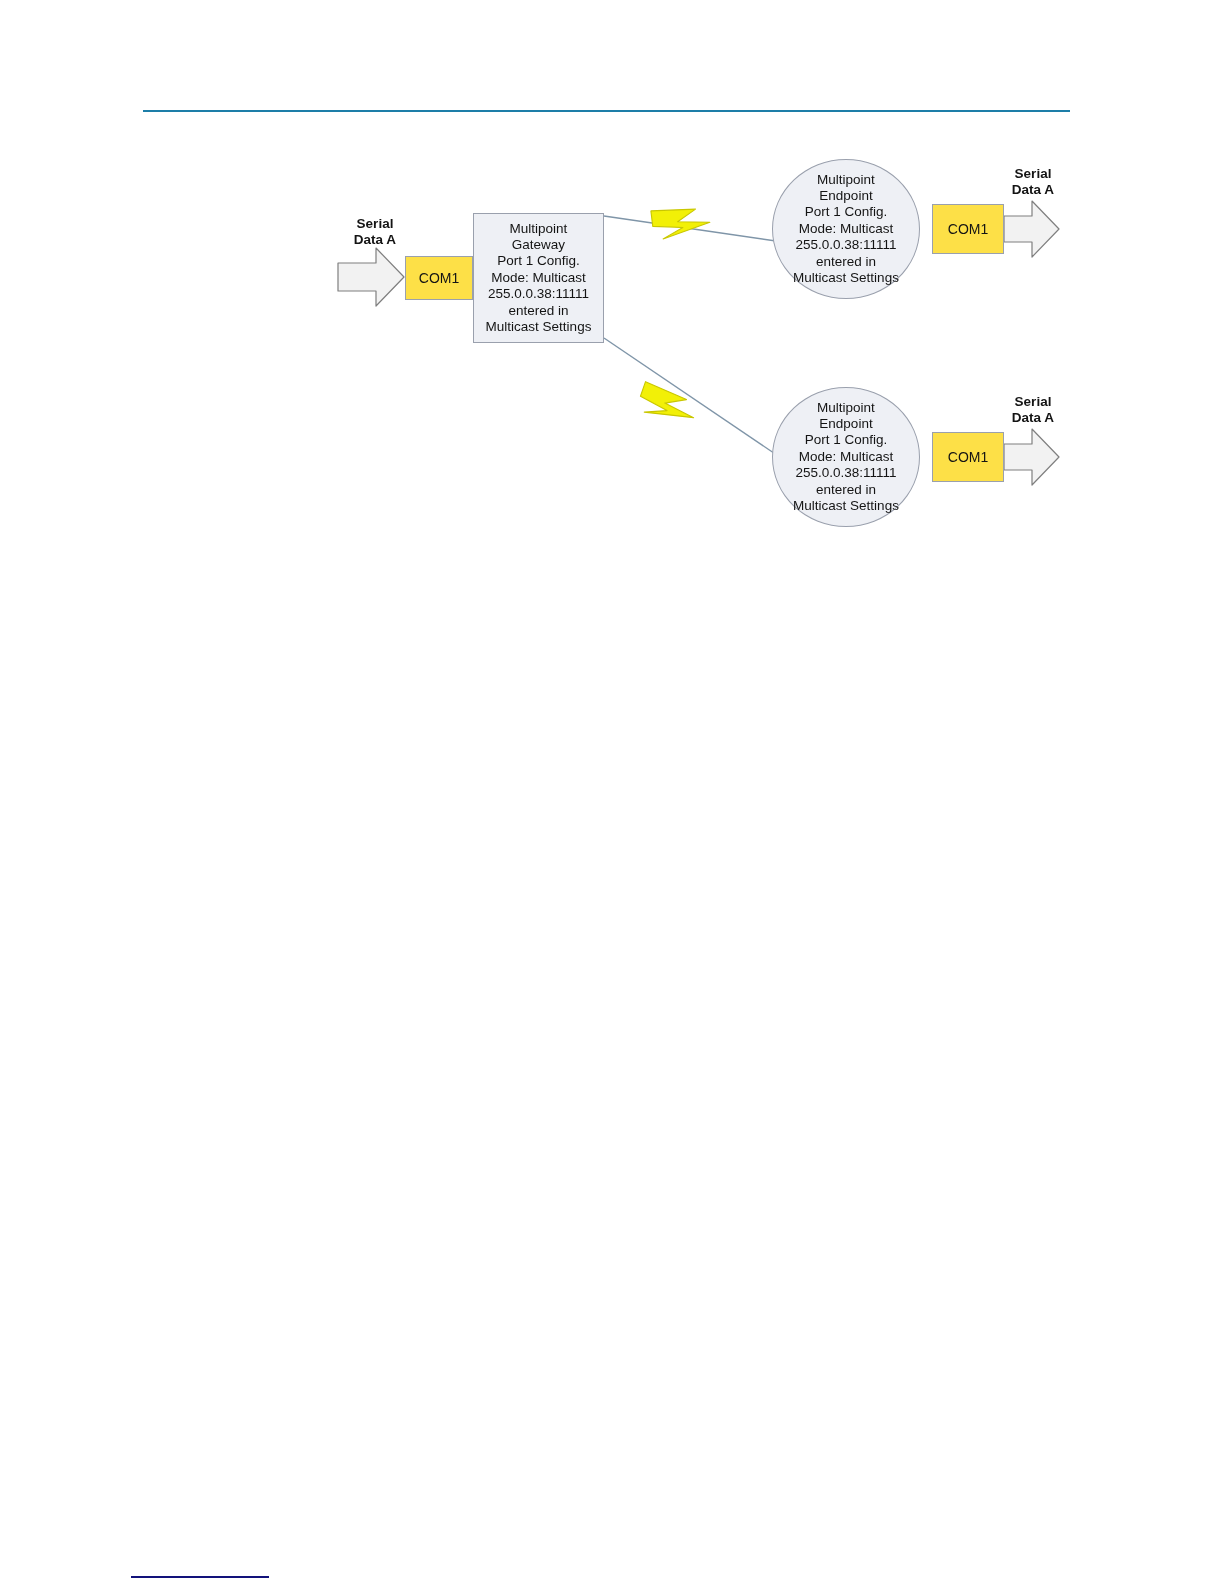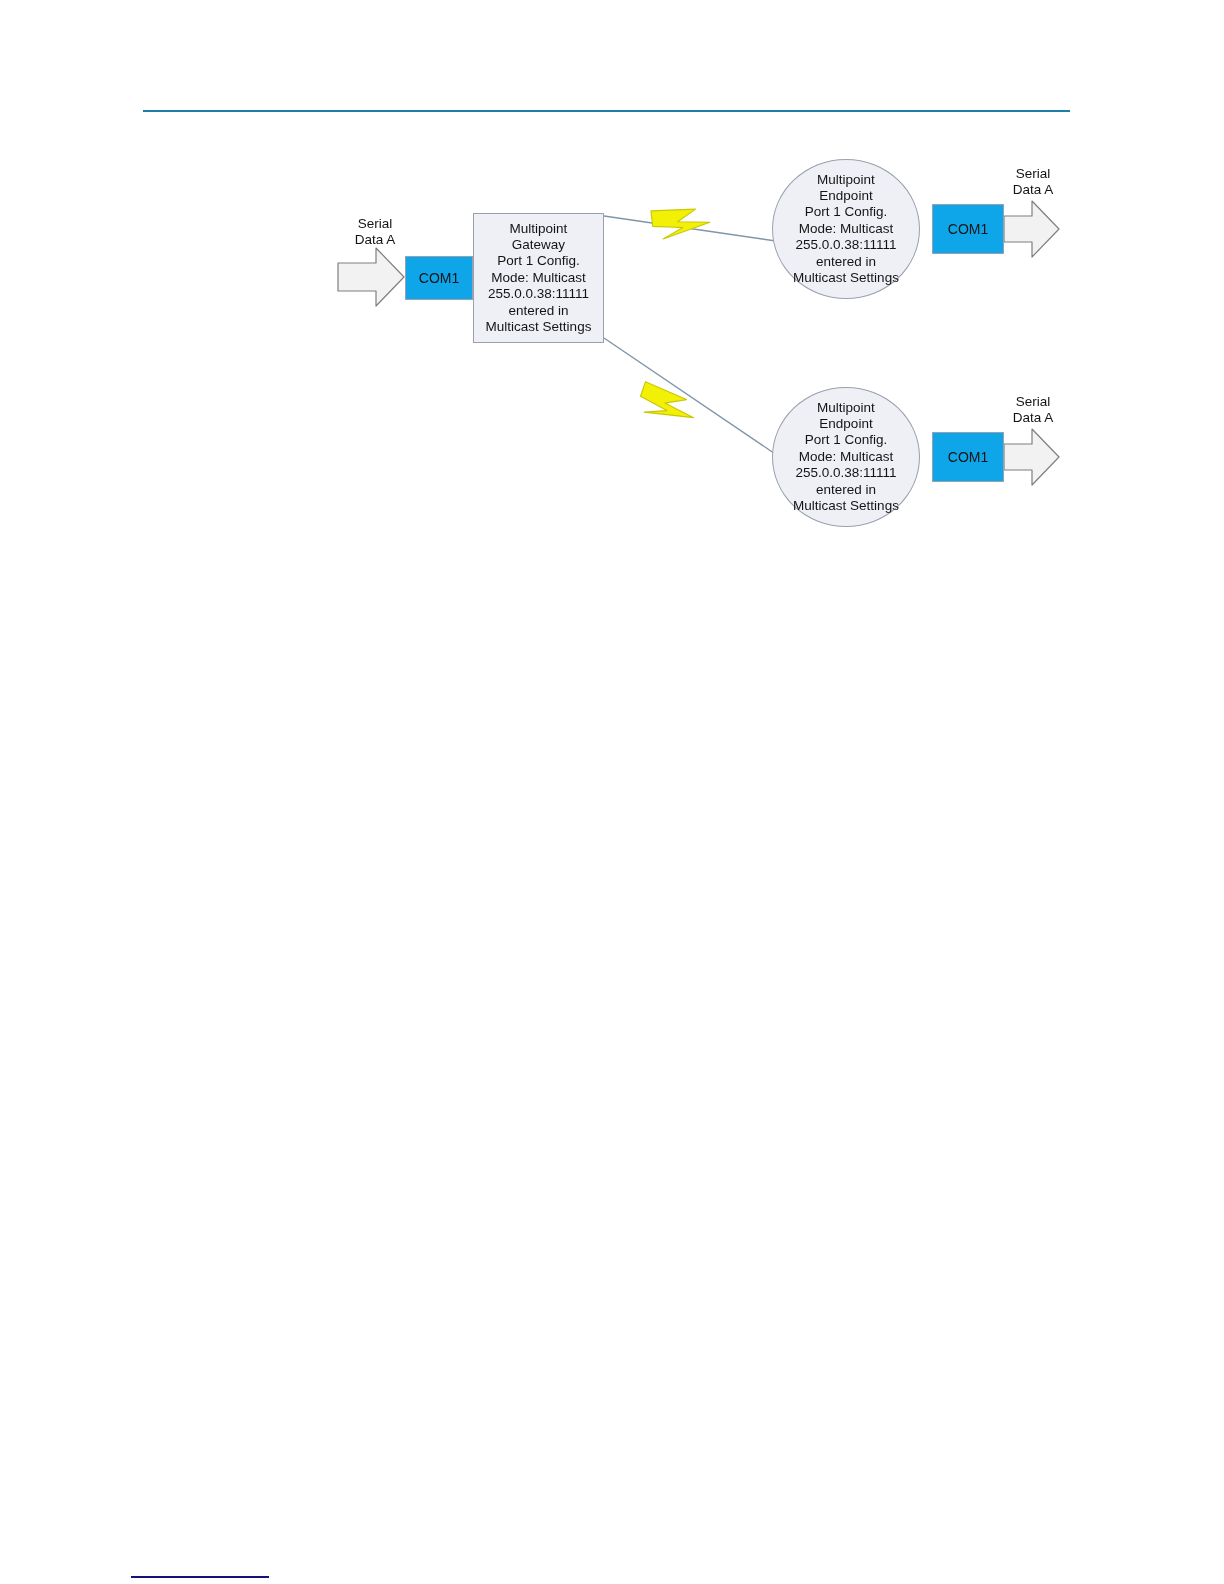--- a/index.html
+++ b/index.html
@@ -76,37 +76,38 @@
     justify-content: center;
     text-align: center;
     color: #141414;
     font-size: 13.5px;
     line-height: 16.4px;
     white-space: pre-line;
   }
   .com-box {
     position: absolute;
     box-sizing: border-box;
-    background: #0ea5e9;
+    background: #fde047;
     border: 1px solid #9aa0ad;
     display: flex;
     align-items: center;
     justify-content: center;
     color: #141414;
     font-size: 14px;
   }
 
   
   .stream-label {
     position: absolute;
     text-align: center;
     color: #141414;
     font-size: 13.5px;
     line-height: 16.4px;
     white-space: pre-line;
+    font-weight: bold;
   }
 </style>
 </head>
 <body>
 
 <div class="header-rule"></div>
 <div class="footnote-rule"></div>
 
 <div id="diagram-canvas">
 

